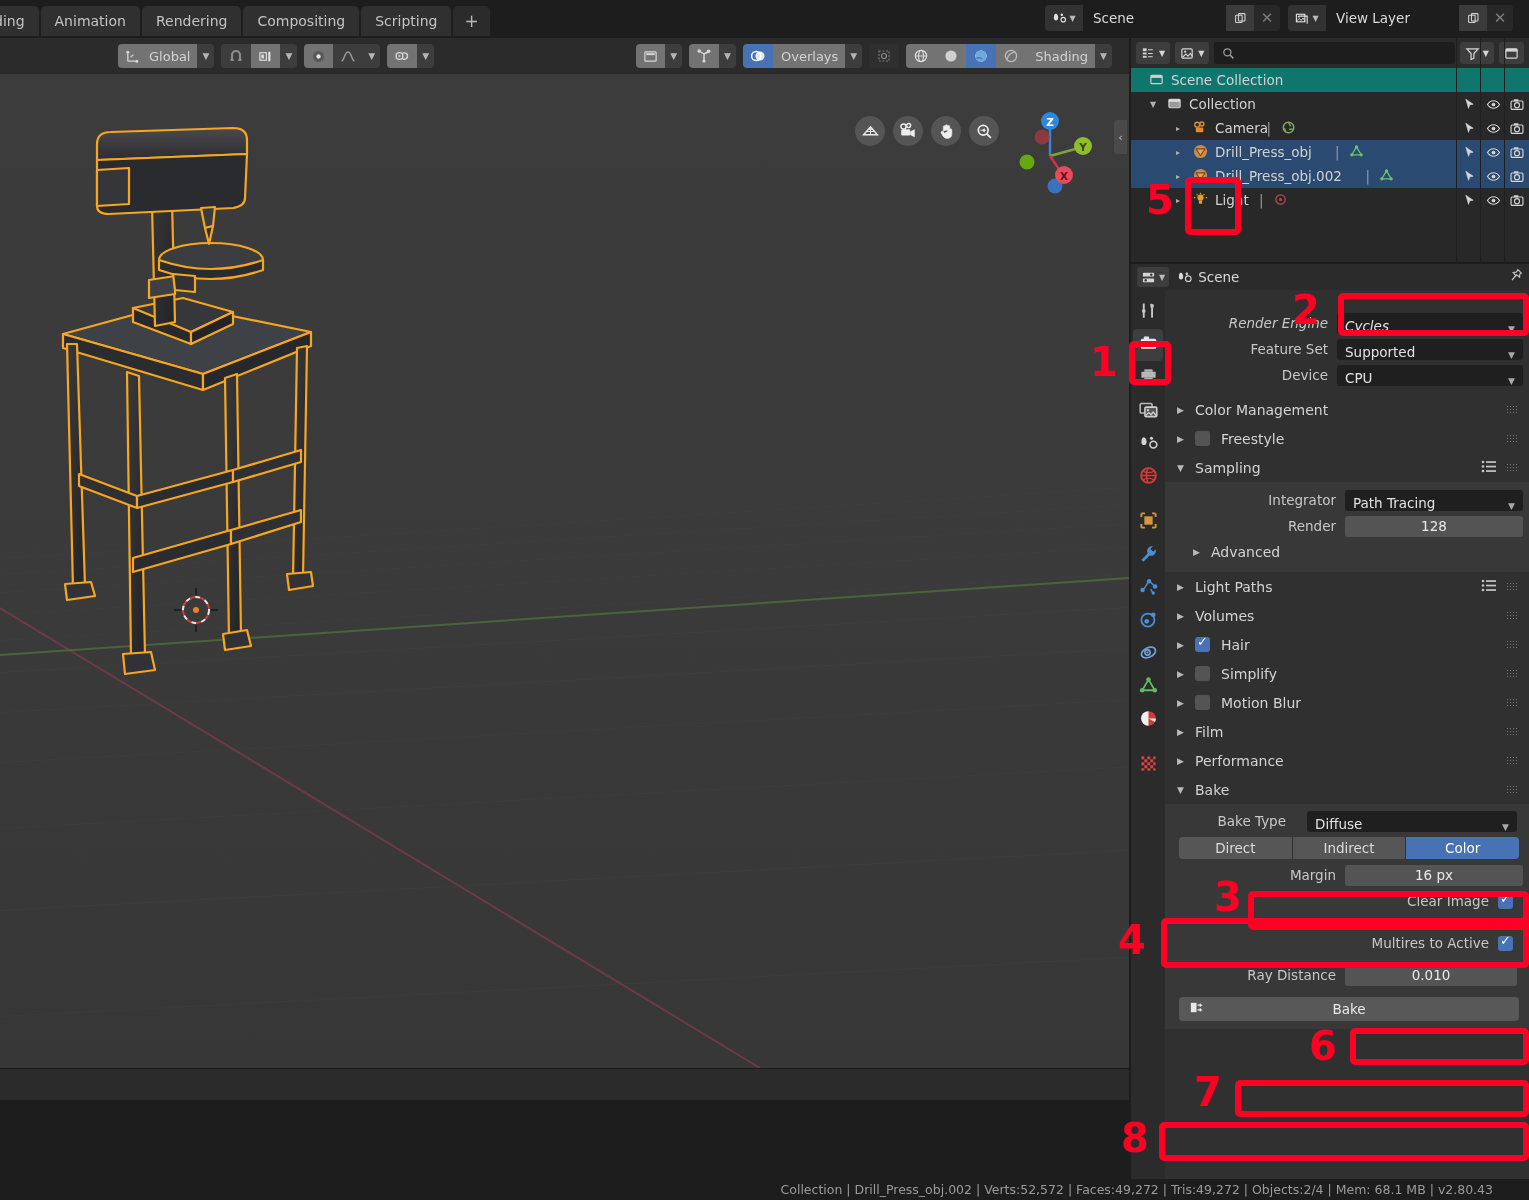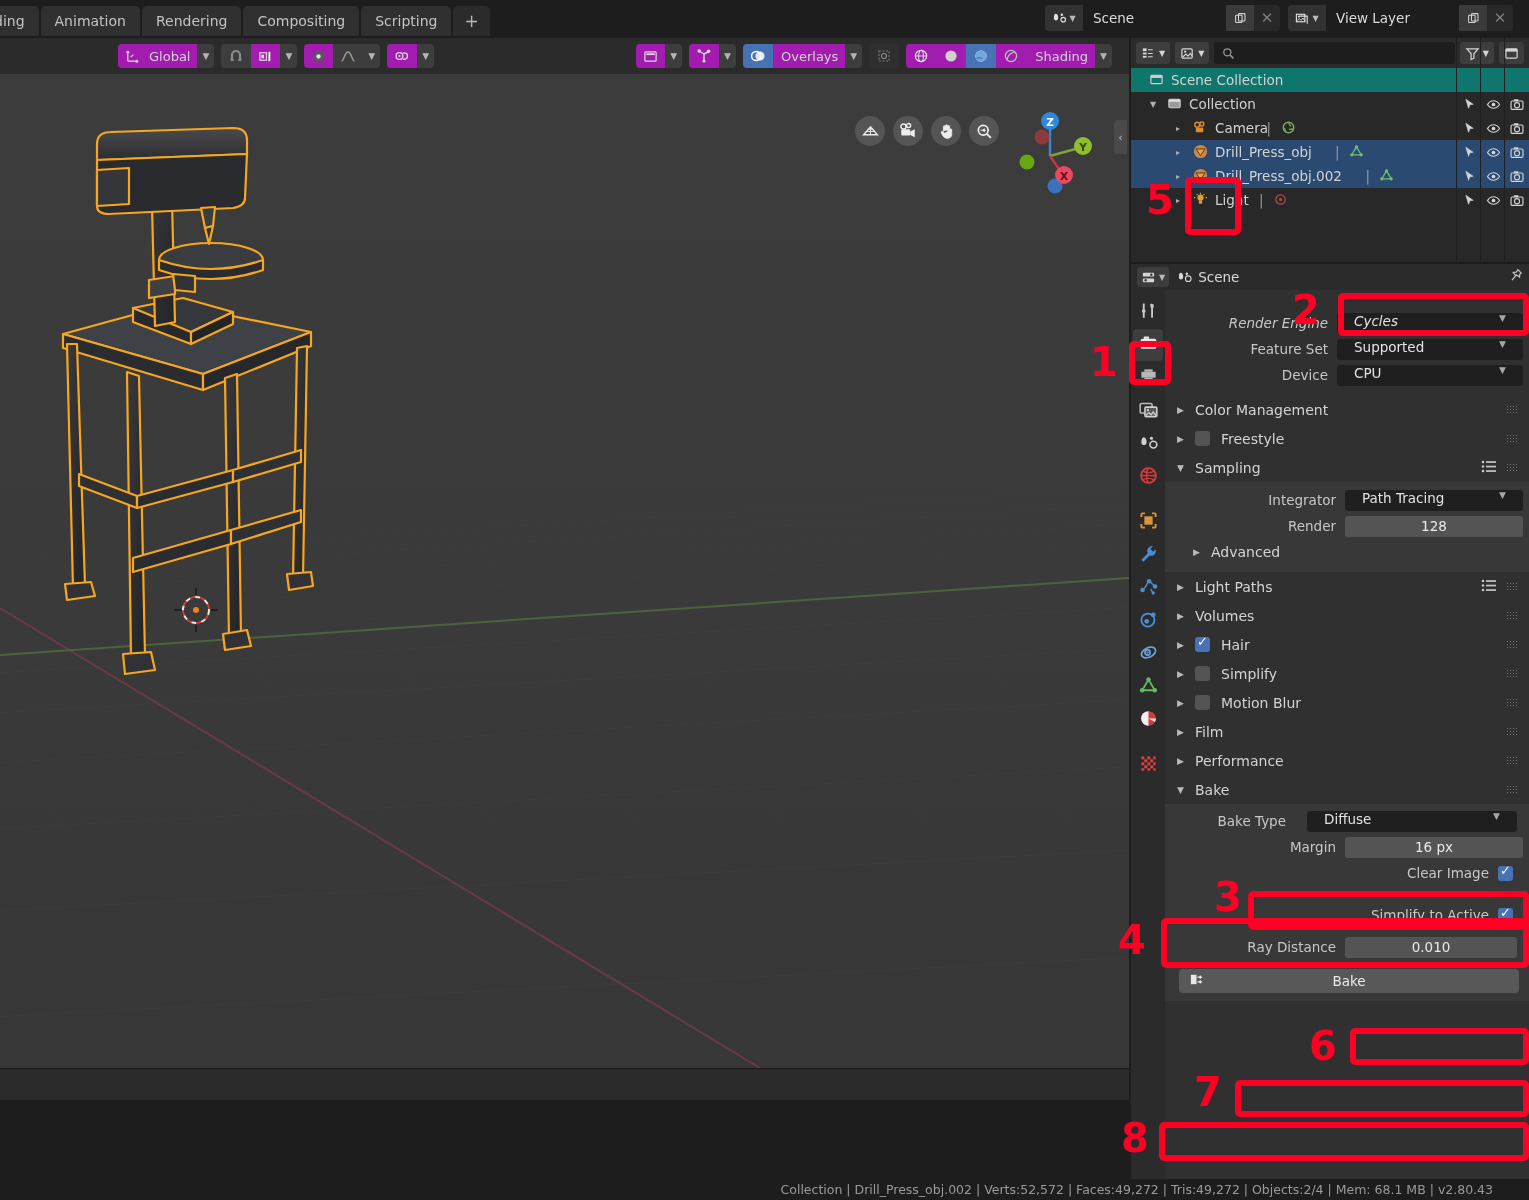--- a/index.html
+++ b/index.html
@@ -55,21 +55,21 @@
   .vp-footer { position: absolute; left:0; bottom:0; width:100%; height:32px; background:#2b2b2b;
      border-top:1px solid #1a1a1a; }
 
   .vpheader {
     position: absolute; left: 0; top: 0; width: 1129px; height: 36px;
     background: #2b2b2b; display: flex; align-items: center; z-index: 6;
   }
   .hgroup { display: flex; align-items: center; background: #2f2f2f; border-radius: 4px;
     height: 24px; margin-right: 7px; overflow: hidden; }
   .hbtn { height: 24px; padding: 0 7px; display: flex; align-items: center; gap: 4px;
-    color: #d2d2d2; font-size: 13px; background: #a21caf; }
+    color: #d2d2d2; font-size: 13px; background: #737373; }
   .hbtn.on { background: #4772b3; color: #fff; }
   .hbtn.dim { color: #8b8b8b; background: #2f2f2f; }
   .hcar { color: #b5b5b5; font-size: 9px; padding: 0 5px; display:flex;align-items:center; background:#3d3d3d; height:24px;}
 
   
   .gridfloor { position: absolute; inset: 0; }
   .gl { position: absolute; background: rgba(255,255,255,0.045); }
 
   
   .navbtns { position: absolute; right: 130px; top: 78px; display: flex; gap: 8px; z-index: 5; }
@@ -111,21 +111,21 @@
   .pr-tab { width: 30px; height: 32px; display:flex;align-items:center;justify-content:center; margin-bottom: 1px; }
   .pr-tab.active { background: #3e3e3e; border-radius: 4px; }
   .pr-tabgap { height: 12px; }
 
   .pr-body { position: absolute; left: 34px; top: 26px; right: 0; bottom: 0; background: #303030;
     overflow: hidden; }
 
   .row { display: flex; align-items: center; height: 26px; padding: 0 6px 0 0; }
   .rlabel { text-align: right; font-size: 13.5px; color: #c7c7c7; padding-right: 9px; }
   .rfield { flex: 1; height: 21px; background: #1f1f1f; border-radius: 3px; display: flex;
-    align-items: flex-start; padding: 0 17px; font-size: 13.5px; color: #e2e2e2; }
+    align-items: flex-end; padding: 0 8px; font-size: 13.5px; color: #e2e2e2; }
   .rfield .chev { margin-left: auto; color: #a8a8a8; font-size: 9px; }
   .rnum { flex: 1; height: 21px; background: #545454; border-radius: 3px; display: flex;
     align-items: center; justify-content: center; font-size: 13.5px; color: #e9e9e9; }
   .cbox { width: 15px; height: 15px; border-radius: 3px; background: #545454; }
   .cbox.on { background: #4772b3; position: relative; }
   .cbox.on:after { content: "✓"; position: absolute; left: 2px; top: -3px; color: #fff; font-size: 13px; }
 
   .panhdr { display: flex; align-items: center; height: 29px; font-size: 14px; color: #d3d3d3;
     padding-left: 12px; gap: 8px; }
   .tri { font-size: 9px; color: #b9b9b9; width: 10px; }
@@ -1022,30 +1022,37 @@
           </span>
       </div>
       <div class="subpanel" style="padding:4px 0 8px 0;">
         <div class="row" style="padding-left:10px;gap:12px;">
           <div class="rlabel" style="width:120px;">Bake Type</div>
           <div class="rfield" style="margin-right:6px;">
             <span>Diffuse</span>
             <span class="chev">▼</span>
           </div>
         </div>
+        <div style="padding:3px 10px 3px 14px;">
+          <div class="toggle3" id="bake-contrib">
+              <div>Direct</div>
+              <div>Indirect</div>
+              <div class="sel">Color</div>
+            </div>
+        </div>
         <div class="row">
           <div class="rlabel" style="width:180px;">Margin</div>
           <div class="rnum">16 px</div>
         </div>
         <div class="row">
           <div class="rlabel" style="flex:1;">Clear Image</div>
           <div class="cbox on" style="margin-right:10px;"></div>
         </div>
         <div class="row" style="margin-top:16px;">
-          <div class="rlabel" style="flex:1;">Simplify to Active</div>
+          <div class="rlabel" style="flex:1;">Multires to Active</div>
           <div class="cbox on" style="margin-right:10px;"></div>
         </div>
         <div class="row" style="margin-top:6px;padding-left:10px;">
           <div class="rlabel" style="width:170px;">Ray Distance</div>
           <div class="rnum" style="margin-right:6px;">0.010</div>
         </div>
         <div style="padding:9px 10px 0 14px;">
           <div class="bakebtn">
             <span class="bicon">
               <svg width="15" height="15" viewBox="0 0 16 16">

